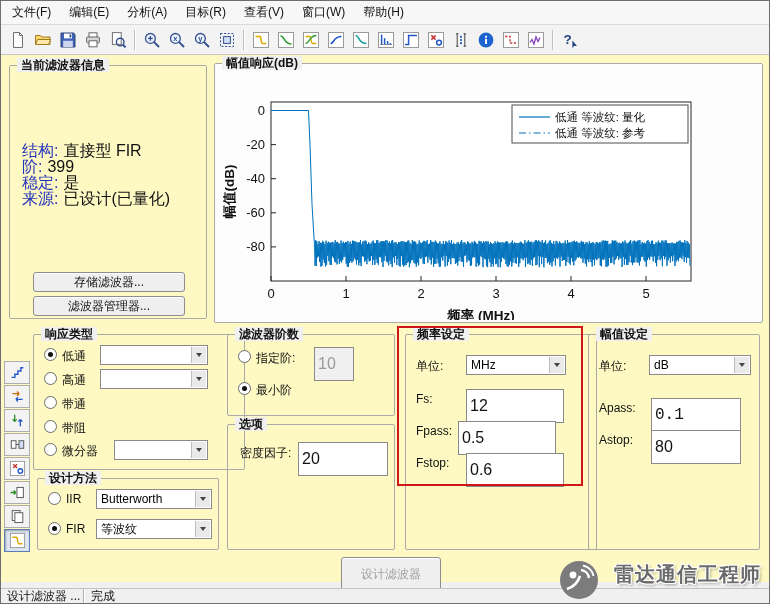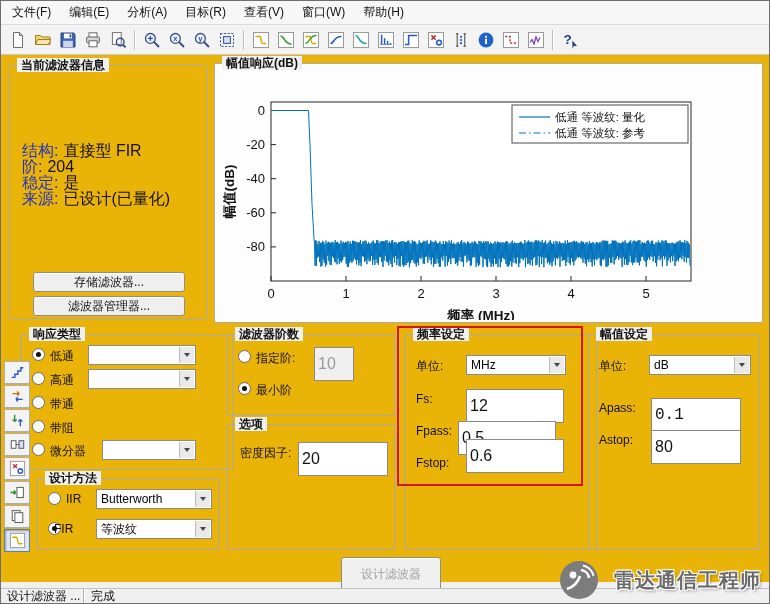--- a/index.html
+++ b/index.html
@@ -4,37 +4,37 @@
 <style>
 *{margin:0;padding:0;box-sizing:border-box}
 html,body{background:#9a9a9a}
 body{font-family:"Liberation Sans","DejaVu Sans",sans-serif}
 #app{position:relative;width:770px;height:604px;background:#f0f0f0;border:1px solid #6e6e6e;overflow:hidden}
 #menubar{position:absolute;left:0;top:0;width:100%;height:24px;background:#f7f7f7;border-bottom:1px solid #dadada;display:flex;align-items:center;padding-left:2px}
 .menu-item{font-size:12px;padding:4px 9px;color:#111;cursor:default;white-space:nowrap}
 #toolbar{position:absolute;left:0;top:24px;width:100%;height:30px;background:#f3f3f3;border-bottom:1px solid #c6c6c6;display:flex;align-items:center;padding-left:4px}
 .tb-btn{width:24px;height:24px;border:1px solid transparent;background:transparent;display:flex;align-items:center;justify-content:center;padding:0;margin:0 0.5px}
 .tb-sep{width:1px;height:20px;background:#bdbdbd;margin:0 4px;box-shadow:1px 0 0 #fff}
-#content{position:absolute;left:0;top:54px;width:100%;height:527px;background:#eab308}
+#content{position:absolute;left:0;top:54px;width:100%;height:527px;background:#fef9c3}
 .group{position:absolute;border:1px solid #a9a9a9;border-radius:2px}
 .gtitle{position:absolute;top:-8px;left:7px;background:#f0f0f0;padding:0 4px;font-size:12px;font-weight:bold;white-space:nowrap;line-height:14px;color:#111}
 #g-info{left:8px;top:10px;width:198px;height:254px}
 .info-rows{position:absolute;left:12px;top:78px;font-size:16px}
 .irow{margin-bottom:2px;line-height:14px;white-space:nowrap}
 .ilabel{color:#2233bb}
 .ival{color:#111;margin-left:5px}
 .btn{position:absolute;height:20px;background:#efefef;border:1px solid #8d8d8d;border-radius:3px;font-size:12px;font-family:inherit;box-shadow:inset 0 1px 0 #fff;color:#111;white-space:nowrap}
 #store-btn{left:23px;top:206px;width:152px}
 #manager-btn{left:23px;top:230px;width:152px}
 #g-plot{left:213px;top:8px;width:549px;height:260px;background:#fdfdfd}
 #plot-svg{position:absolute;left:6px;top:10px}
 .tick{font-size:13px;fill:#111}
 .axlabel{font-size:13.5px;fill:#111;font-weight:bold}
 .legend-t{font-size:11.5px;fill:#111}
-#g-resp{left:20px;top:279px;width:212px;height:136px}
+#g-resp{left:32px;top:279px;width:212px;height:136px}
 #g-design{left:36px;top:423px;width:182px;height:72px}
 #g-order{left:226px;top:279px;width:168px;height:82px}
 #g-options{left:226px;top:369px;width:168px;height:126px}
 #g-freq{left:404px;top:279px;width:192px;height:216px}
 #g-mag{left:587px;top:279px;width:172px;height:216px}
 #red-box{position:absolute;left:396px;top:271px;width:186px;height:160px;border:2px solid #d01616;pointer-events:none;z-index:20}
 .radio{position:absolute;width:13px;height:13px;border-radius:50%;background:#fff;border:1px solid #6b6b6b}
 .radio.sel::after{content:"";position:absolute;left:3px;top:3px;width:5px;height:5px;border-radius:50%;background:#111}
 .rlabel,.flabel{position:absolute;font-size:12px;color:#111;white-space:nowrap}
 .dd{position:absolute;background:#fff;border:1px solid #8a8a8a;display:flex;align-items:center;font-size:12px;padding:0 18px 0 4px;height:20px}
@@ -43,21 +43,21 @@
 .arr{width:0;height:0;border-left:3.5px solid transparent;border-right:3.5px solid transparent;border-top:4.5px solid #444}
 .tf{position:absolute;height:20px;border:1px solid #8a8a8a;background:#fff;font-size:16px;padding:16px 3px;font-family:inherit;color:#111}
 .tf:disabled{background:#f0f0f0;color:#9a9a9a}
 #sidebar{position:absolute;left:3px;top:306px;width:28px;display:flex;flex-direction:column;gap:1px}
 .sb-btn{width:26px;height:23px;border:1px solid #aeaeae;background:#f3f3f3;display:flex;align-items:center;justify-content:center;padding:0}
 .sb-btn.active{background:#dde6f2;border-color:#5b7fb4;box-shadow:inset 1px 1px 2px rgba(0,0,0,.3)}
 #design-btn{left:340px;top:502px;width:100px;height:35px;color:#9f9f9f}
 #statusbar{position:absolute;left:0;bottom:0;width:100%;height:15px;background:#f0f0f0;border-top:1px solid #c2c2c2;display:flex;align-items:center;font-size:12px;color:#111}
 #status-left{width:82px;padding-left:6px;white-space:nowrap}
 .status-div{width:1px;height:15px;background:#b2b2b2;box-shadow:1px 0 0 #fff;margin-right:7px}
-#watermark{position:absolute;right:8px;bottom:4px;display:flex;align-items:center;gap:16px;z-index:60}
+#watermark{position:absolute;right:8px;bottom:4px;display:flex;align-items:flex-start;gap:16px;z-index:60}
 #wm-text{font-size:20px;font-weight:bold;color:#6a6a6a;letter-spacing:1px;white-space:nowrap;
  text-shadow:-1px -1px 0 #fff,1px -1px 0 #fff,-1px 1px 0 #fff,1px 1px 0 #fff,2px 2px 3px rgba(0,0,0,.35)}
 </style>
 </head>
 <body>
 
 <div id="app">
 
   <div id="menubar">
       <span class="menu-item">文件(F)</span>
@@ -222,21 +222,21 @@
         </svg>
       </button>
     </div>
 
   <div id="content">
 
     <div class="group" id="g-info">
       <span class="gtitle">当前滤波器信息</span>
       <div class="info-rows">
         <div class="irow"><span class="ilabel">结构:</span><span class="ival">直接型 FIR</span></div>
-        <div class="irow"><span class="ilabel">阶:</span><span class="ival">204</span></div>
+        <div class="irow"><span class="ilabel">阶:</span><span class="ival">399</span></div>
         <div class="irow"><span class="ilabel">稳定:</span><span class="ival">是</span></div>
         <div class="irow"><span class="ilabel">来源:</span><span class="ival">已设计(已量化)</span></div>
       </div>
       <button class="btn" id="manager-btn">滤波器管理器...</button>
       <button class="btn" id="store-btn">存储滤波器...</button>
     </div>
 
     <div class="group" id="g-plot">
       <span class="gtitle">幅值响应(dB)</span>
       <svg id="plot-svg" width="537" height="246">
@@ -310,21 +310,21 @@
       <span class="gtitle">设计方法</span>
       <span class="radio" style="left:10px;top:13px"></span>
       <span class="rlabel" style="left:28px;top:13px">IIR</span>
       <div class="dd" style="left:58px;top:10px;width:116px">
         <span class="dd-val">Butterworth</span>
         <span class="dd-btn">
             <span class="arr"></span>
           </span>
       </div>
       <span class="radio sel" style="left:10px;top:43px"></span>
-      <span class="rlabel" style="left:16px;top:43px">FIR</span>
+      <span class="rlabel" style="left:28px;top:43px">FIR</span>
       <div class="dd" style="left:58px;top:40px;width:116px">
         <span class="dd-val">等波纹</span>
         <span class="dd-btn">
             <span class="arr"></span>
           </span>
       </div>
     </div>
 
     <div class="group" id="g-order">
       <span class="gtitle">滤波器阶数</span>
@@ -348,21 +348,21 @@
         <span class="dd-val">MHz</span>
         <span class="dd-btn">
             <span class="arr"></span>
           </span>
       </div>
       <span class="flabel" style="left:10px;top:57px">Fs:</span>
       <input class="tf" style="left: 60px; top: 54px; width: 98px;" value="12">
       <span class="flabel" style="left:10px;top:89px">Fpass:</span>
       <input class="tf" style="left: 52px; top: 86px; width: 98px;" value="0.5">
       <span class="flabel" style="left:10px;top:121px">Fstop:</span>
-      <input class="tf" style="left: 60px; top: 104px; width: 98px;" value="0.6">
+      <input class="tf" style="left: 60px; top: 118px; width: 98px;" value="0.6">
     </div>
 
     <div class="group" id="g-mag">
       <span class="gtitle">幅值设定</span>
       <span class="flabel" style="left:10px;top:23px">单位:</span>
       <div class="dd" style="left:60px;top:20px;width:102px">
         <span class="dd-val">dB</span>
         <span class="dd-btn">
             <span class="arr"></span>
           </span>

